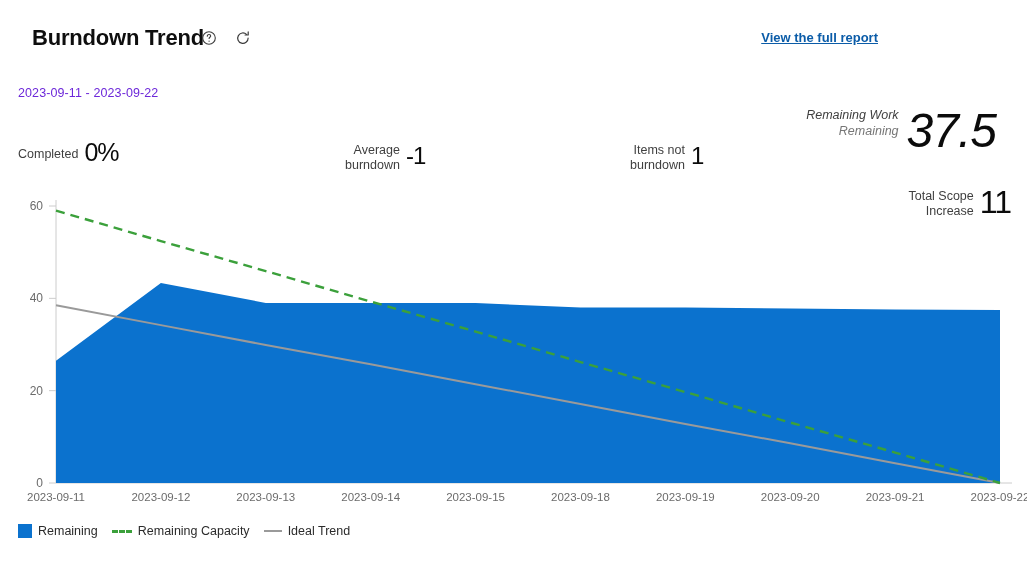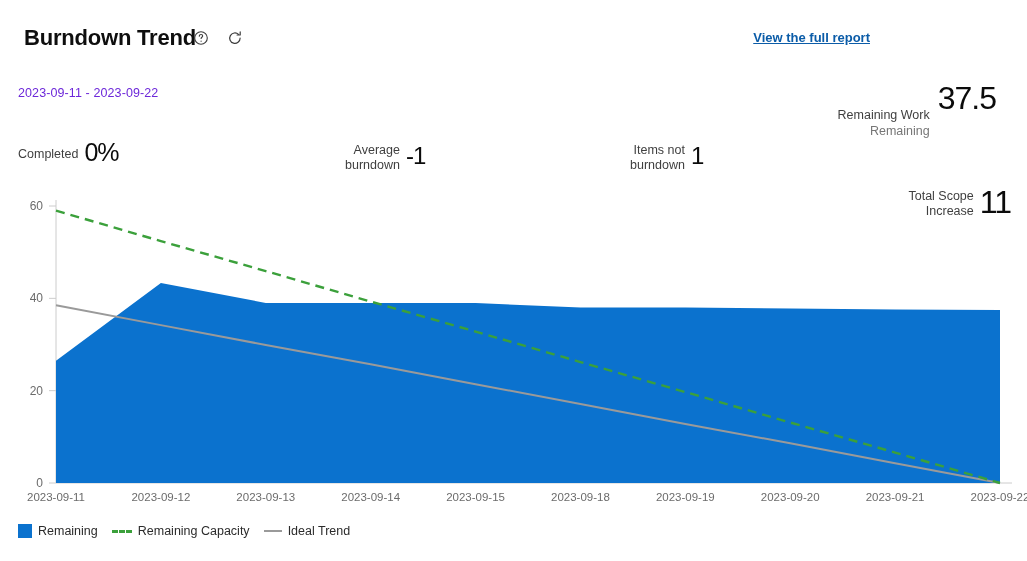--- a/index.html
+++ b/index.html
@@ -12,21 +12,21 @@
     height: 561px;
     font-family: "Liberation Sans", sans-serif;
     color: #1a1a1a;
     overflow: hidden;
     position: relative;
   }
 
   
   .header {
     position: absolute;
-    left: 8px; top: 0;
+    left: 16px; top: 0;
     width: 893px;
     height: 62px;
   }
   .title {
     position: absolute;
     left: 16px;
     top: 24px;
     font-size: 22px;
     font-weight: bold;
     letter-spacing: -0.2px;
@@ -86,29 +86,30 @@
     color: #0b0b0b;
     margin-left: 6px;
     line-height: 1;
     letter-spacing: -1px;
   }
 
   
   .metric-remaining {
     right: 31px;
     top: 88px;
-    align-items: flex-start;
+    align-items: flex-end;
+    font-style: italic;
   }
   .metric-remaining .m-label {
     line-height: 16px;
     padding-top: 3px;
   }
   .metric-remaining .m-label .sub { color: #767676; display: block; }
   .metric-remaining .m-value {
-    font-size: 32px;
+    font-size: 48px;
     margin-left: 8px;
     margin-top: -6px;
   }
 
   .metric-completed { left: 18px; top: 140px; }
   .metric-completed .m-value { font-size: 25px; margin-top: 0px; }
 
   .metric-average { left: 345px; top: 139px; }
   .metric-average .m-value { font-size: 24px; }
 

